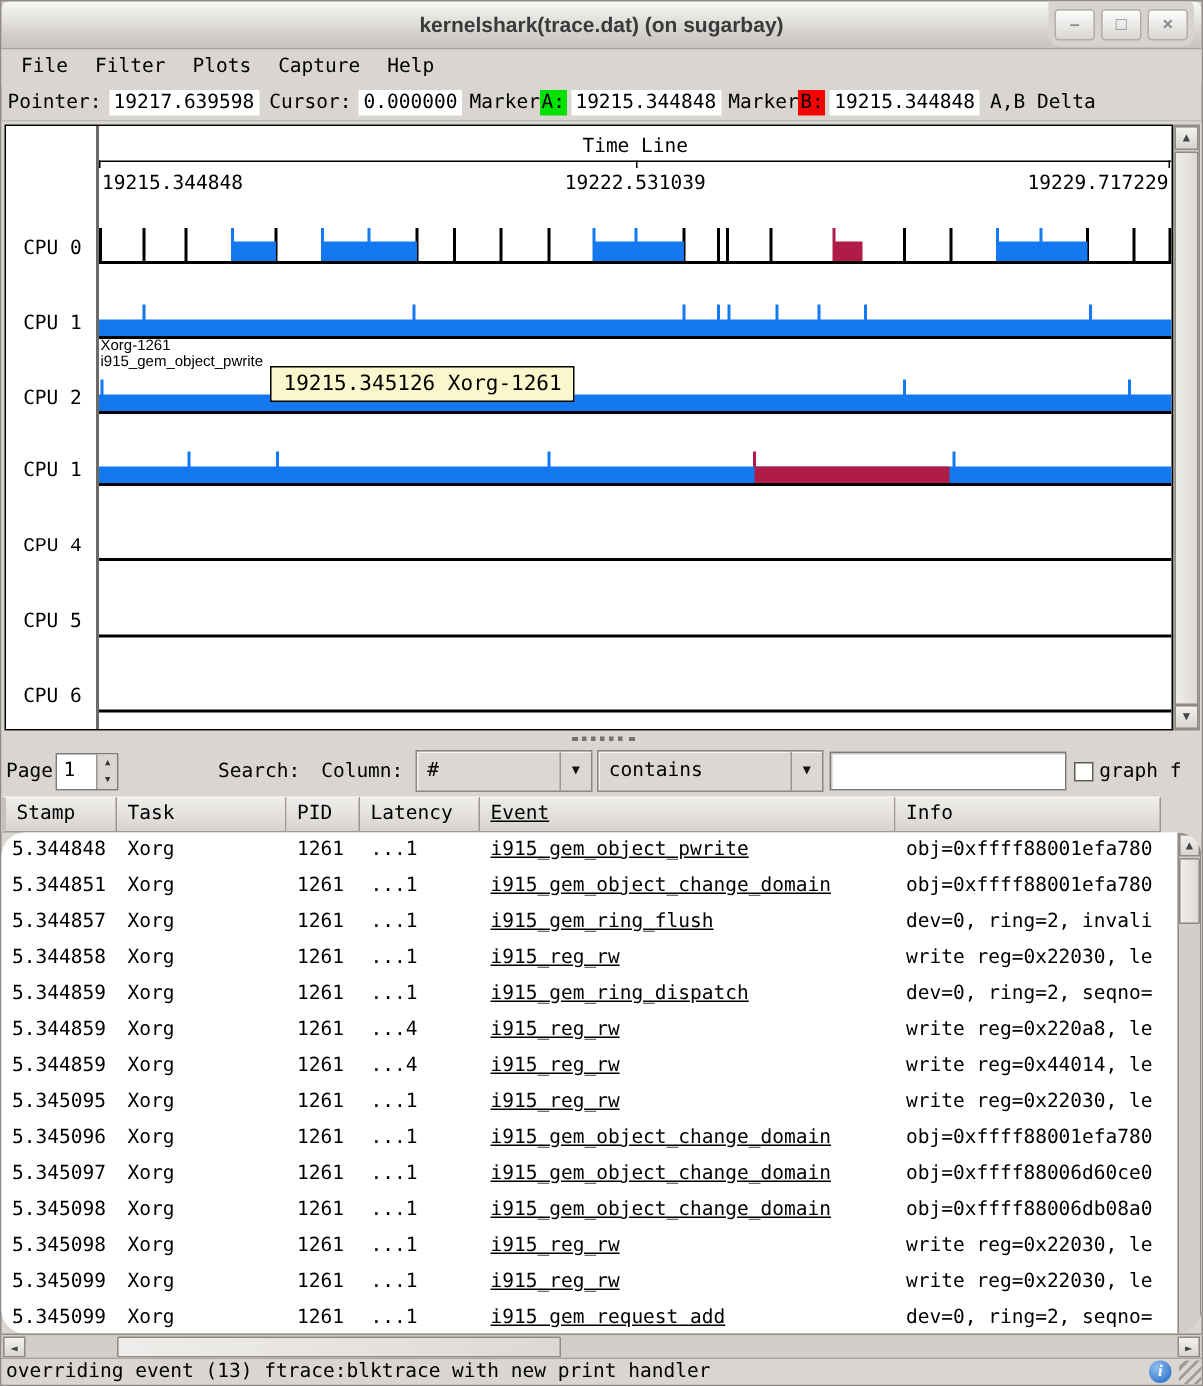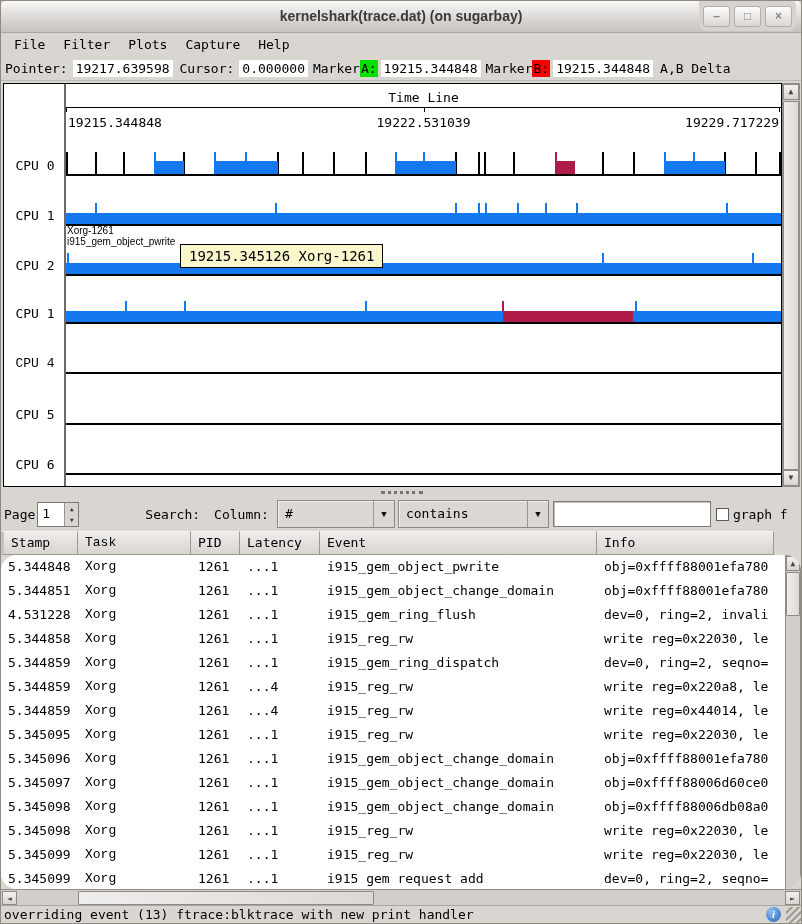--- a/index.html
+++ b/index.html
@@ -80,24 +80,24 @@
 
   
   #table-header { height:24px; display:flex; background:#d9d6d2; position:relative; padding-right:27px; }
   .hcell { background:linear-gradient(#efedeb,#d7d4d0); border-right:1px solid #9c9892; border-bottom:1px solid #9c9892; border-top:1px solid #f5f4f2; padding:3px 0 0 7px; overflow:hidden; }
   .hcell.c0 { border-left:3px solid #c5c2bd; }
   #table-body { height:335px; position:relative; background:#fff; overflow:hidden; padding-right:16px;border-radius:16px; }
   #rows { position:absolute; left:0; top:0; right:16px; }
   .trow { height:24px; display:flex; background:#fff; }
   .tcell { padding:4px 0 0 7px; overflow:hidden; white-space:nowrap; }
   .c0 { width:77px; flex:none; }
-  .c1 { width:113px; flex:none;font-family:Liberation Mono, monospace; }
+  .c1 { width:113px; flex:none; }
   .c2 { width:49px; flex:none; }
   .c3 { width:80px; flex:none; }
-  .c4 { width:277px; flex:none; }
+  .c4 { width:277px; flex:none;text-decoration:underline; }
   .c5 { flex:1; overflow:hidden; }
 
   
   #statusbar { height:18px; position:relative; background:#d9d6d2; border-top:1px solid #a9a49e; overflow:hidden; }
   #status-text { position:absolute; left:3px; top:1px; white-space:nowrap; }
   #info-icon { position:absolute; right:20px; top:1px; width:15px; height:15px; border-radius:50%; background:radial-gradient(circle at 35% 30%, #8fc0f0, #3f7fd0 70%); color:#fff; font-family:"Liberation Serif", serif; font-style:italic; font-weight:bold; font-size:11px; text-align:center; line-height:15px; }
   #resize-grip { position:absolute; right:0; bottom:0; width:15px; height:16px; background:repeating-linear-gradient(135deg, transparent 0 3px, #a29d97 3px 5px); }
 </style>
 </head>
 <body>
@@ -275,21 +275,21 @@
         </div>
         <div class="trow">
           <span class="tcell c0">5.344851</span>
           <span class="tcell c1">Xorg</span>
           <span class="tcell c2">1261</span>
           <span class="tcell c3">...1</span>
           <span class="tcell c4">i915_gem_object_change_domain</span>
           <span class="tcell c5">obj=0xffff88001efa780</span>
         </div>
         <div class="trow">
-          <span class="tcell c0">4.531228</span>
+          <span class="tcell c0">5.344857</span>
           <span class="tcell c1">Xorg</span>
           <span class="tcell c2">1261</span>
           <span class="tcell c3">...1</span>
           <span class="tcell c4">i915_gem_ring_flush</span>
           <span class="tcell c5">dev=0, ring=2, invali</span>
         </div>
         <div class="trow">
           <span class="tcell c0">5.344858</span>
           <span class="tcell c1">Xorg</span>
           <span class="tcell c2">1261</span>

